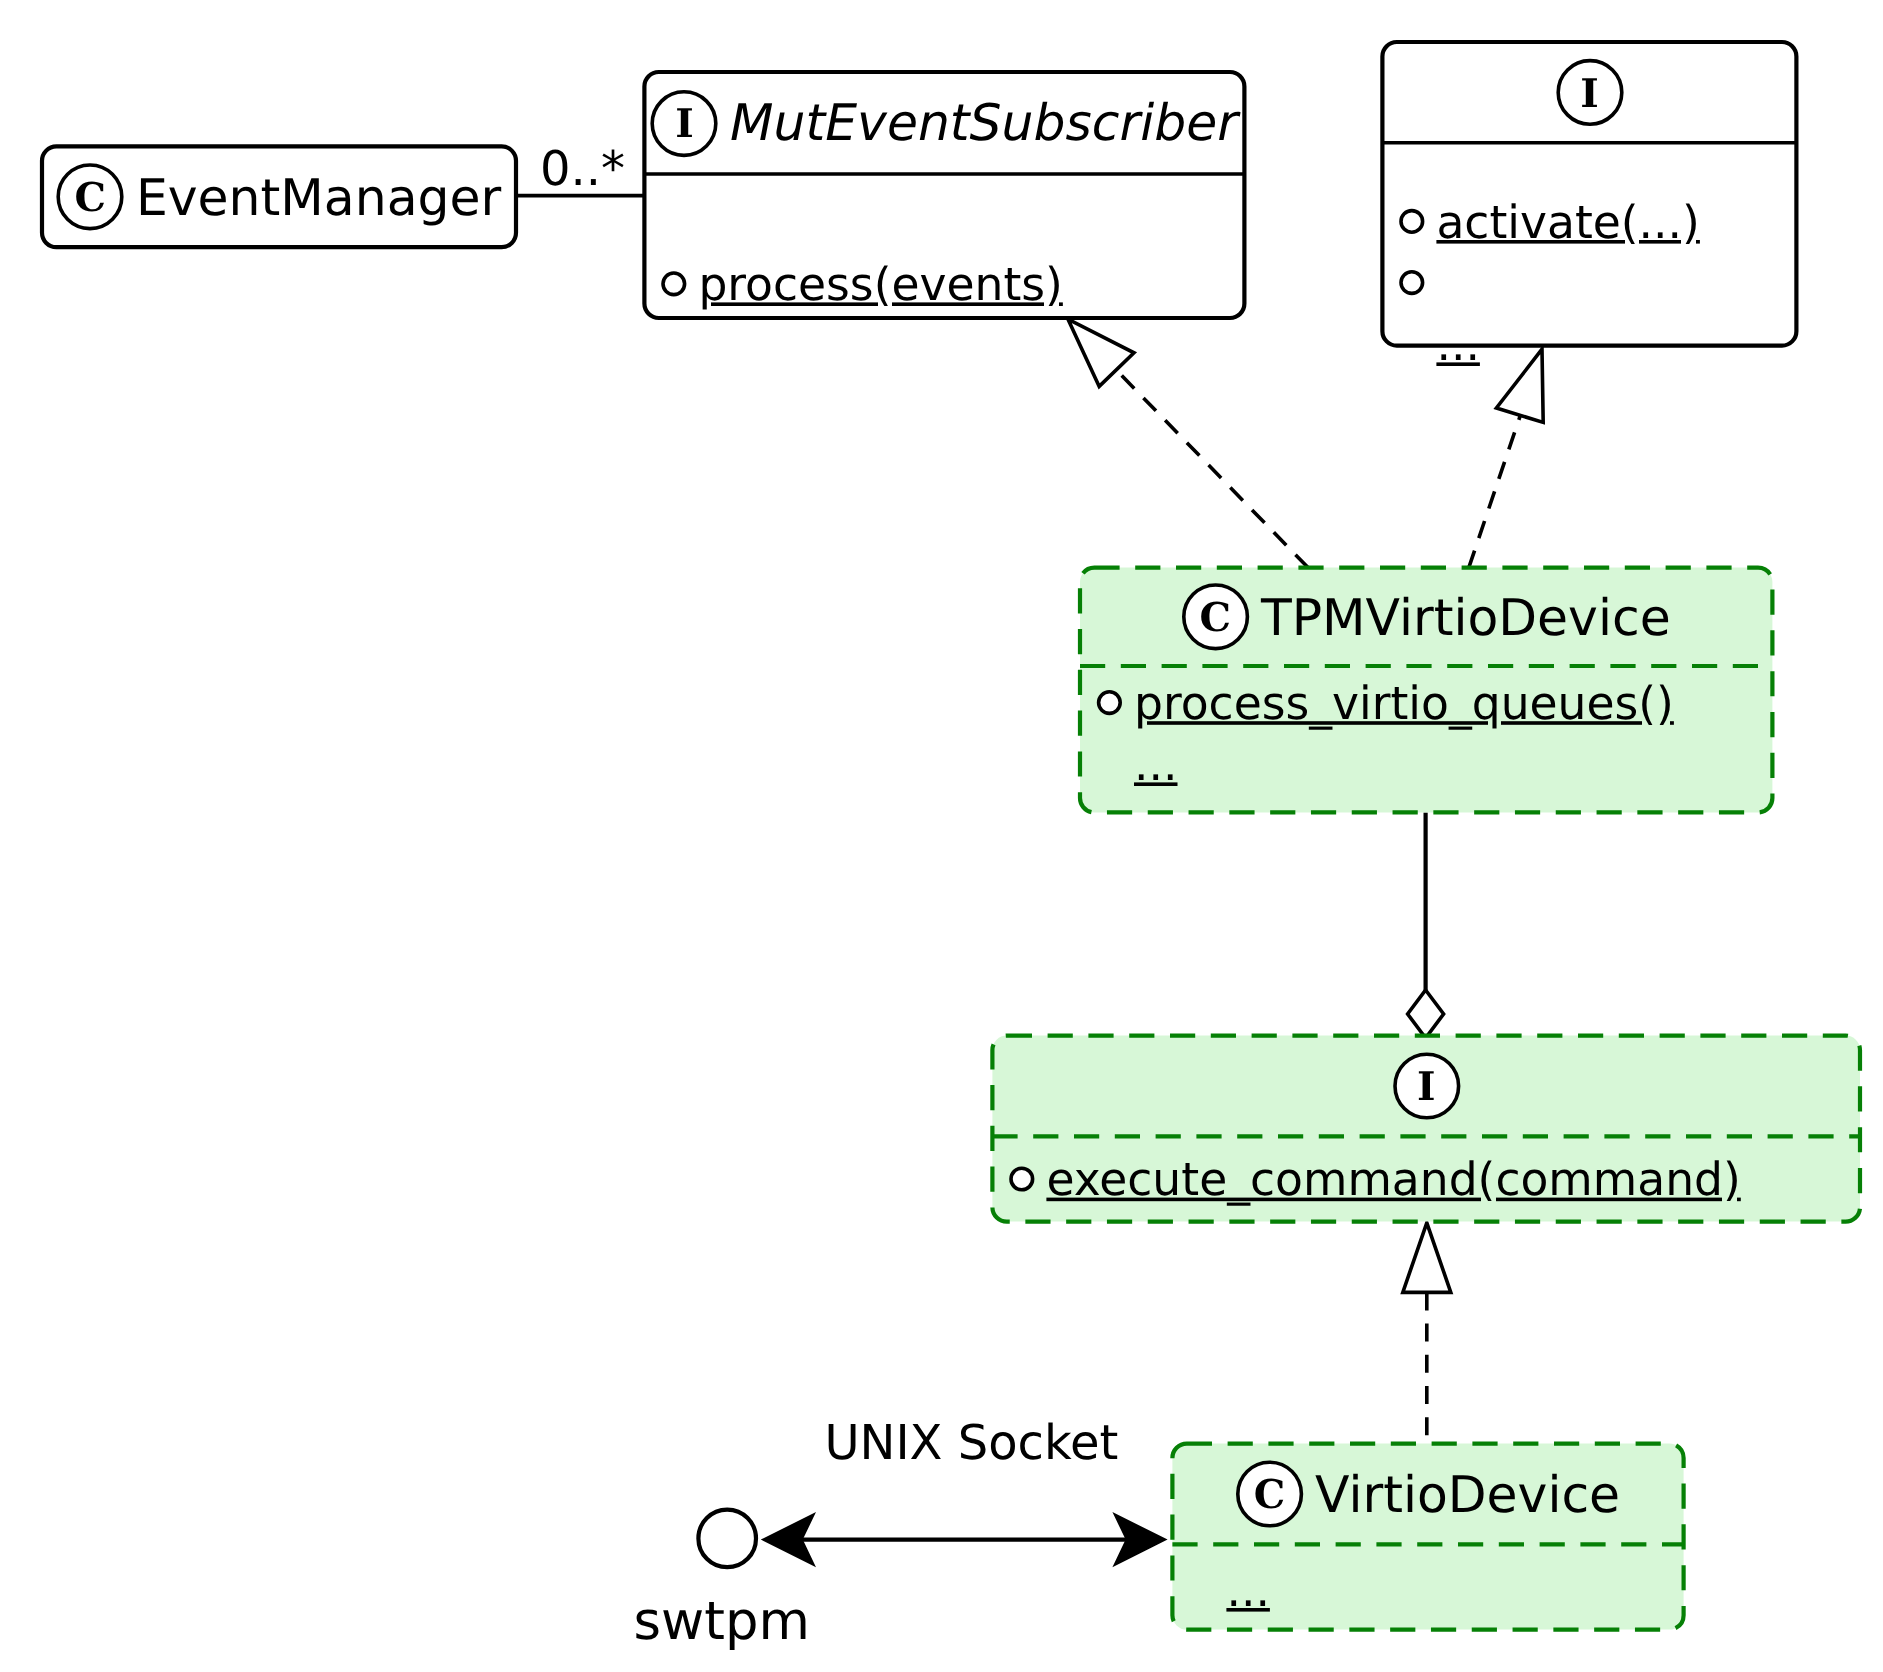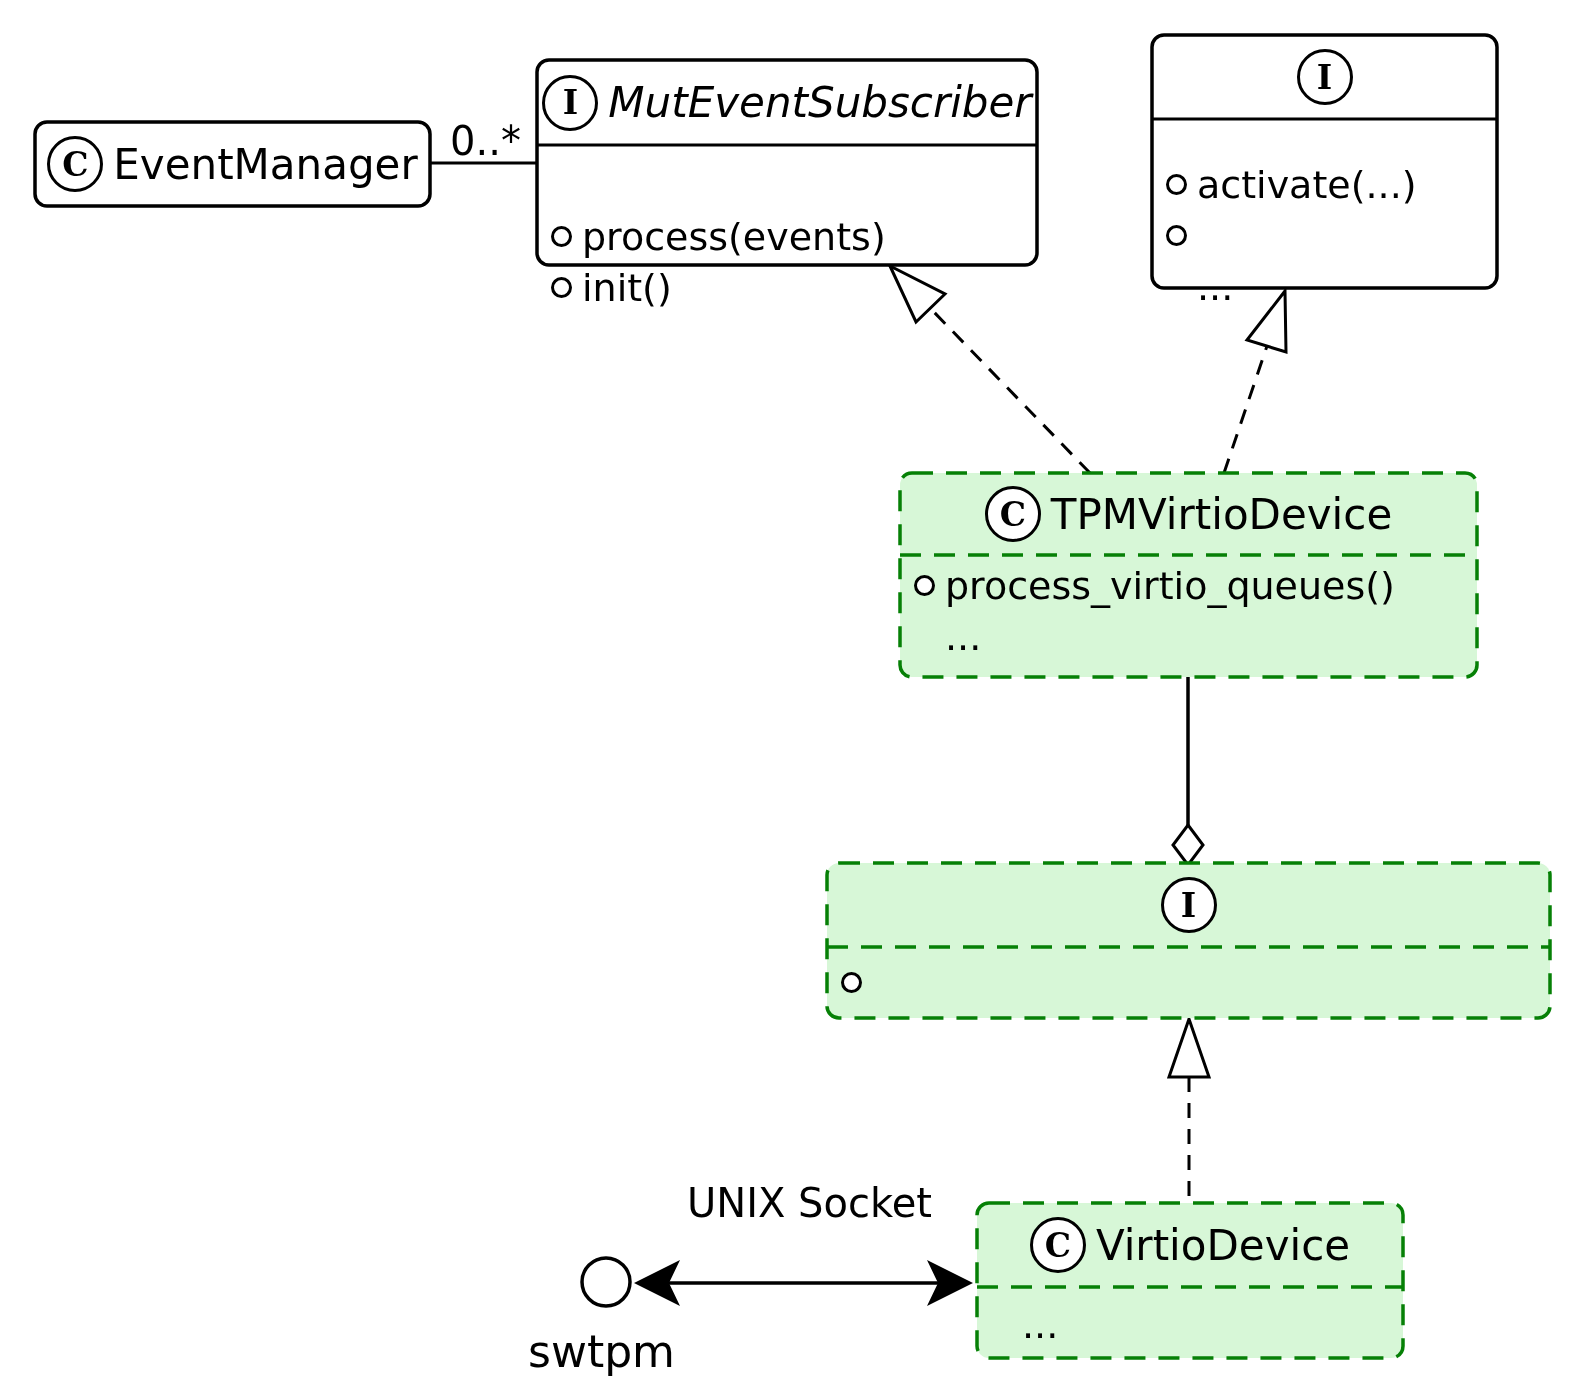--- a/index.html
+++ b/index.html
@@ -20,21 +20,21 @@
   .iface .class-name{font-style:italic;}
   .stereo{
     width:50px;height:50px;border:3.5px solid #000;border-radius:50%;
     background:#fff;display:flex;align-items:center;justify-content:center;
     font-family:"DejaVu Serif","Liberation Serif",serif;
     font-weight:bold;font-size:33px;line-height:1;flex-shrink:0;
   }
   .members{position:absolute;left:14px;right:4px;}
   .member{
     display:flex;align-items:center;height:51px;
-    font-size:38px;white-space:nowrap;
+    font-size:38px;white-space:nowrap;text-decoration:underline;
   }
   .bullet{
     width:15px;height:15px;border:3px solid #000;border-radius:50%;
     background:#fff;margin-right:10px;flex-shrink:0;
   }
   .bullet.ghost{visibility:hidden;}
   .edge-label{position:absolute;font-size:40px;white-space:nowrap;}
   .node-label{position:absolute;font-size:44px;white-space:nowrap;}
 </style>
 </head>
@@ -91,24 +91,20 @@
   <div class="klass iface" style="left:537px;top:60px;width:500px;height:205px">
     <div class="title" style="height:85px">
       <span class="stereo">I</span>
       <span class="class-name">MutEventSubscriber</span>
     </div>
     <div class="members" style="top:151px">
       <div class="member">
         <span class="bullet"></span>
         <span>process(events)</span>
       </div>
-      <div class="member">
-        <span class="bullet"></span>
-        <span>init()</span>
-      </div>
     </div>
   </div>
 
   <div class="klass iface" style="left:1152px;top:35px;width:345px;height:253px">
     <div class="title" style="height:84px">
       <span class="stereo">I</span>
     </div>
     <div class="members" style="top:124px">
       <div class="member">
         <span class="bullet"></span>
@@ -141,20 +137,21 @@
     </div>
   </div>
 
   <div class="klass iface" style="left:827px;top:863px;width:723px;height:155px">
     <div class="title" style="height:84px">
       <span class="stereo">I</span>
     </div>
     <div class="members" style="top:94px">
       <div class="member">
         <span class="bullet"></span>
+        <span>execute_command(command)</span>
       </div>
     </div>
   </div>
 
   <div class="klass" style="left:977px;top:1203px;width:426px;height:155px">
     <div class="title" style="height:84px">
       <span class="stereo">C</span>
       <span class="class-name">VirtioDevice</span>
     </div>
     <div class="members" style="top:96px">

